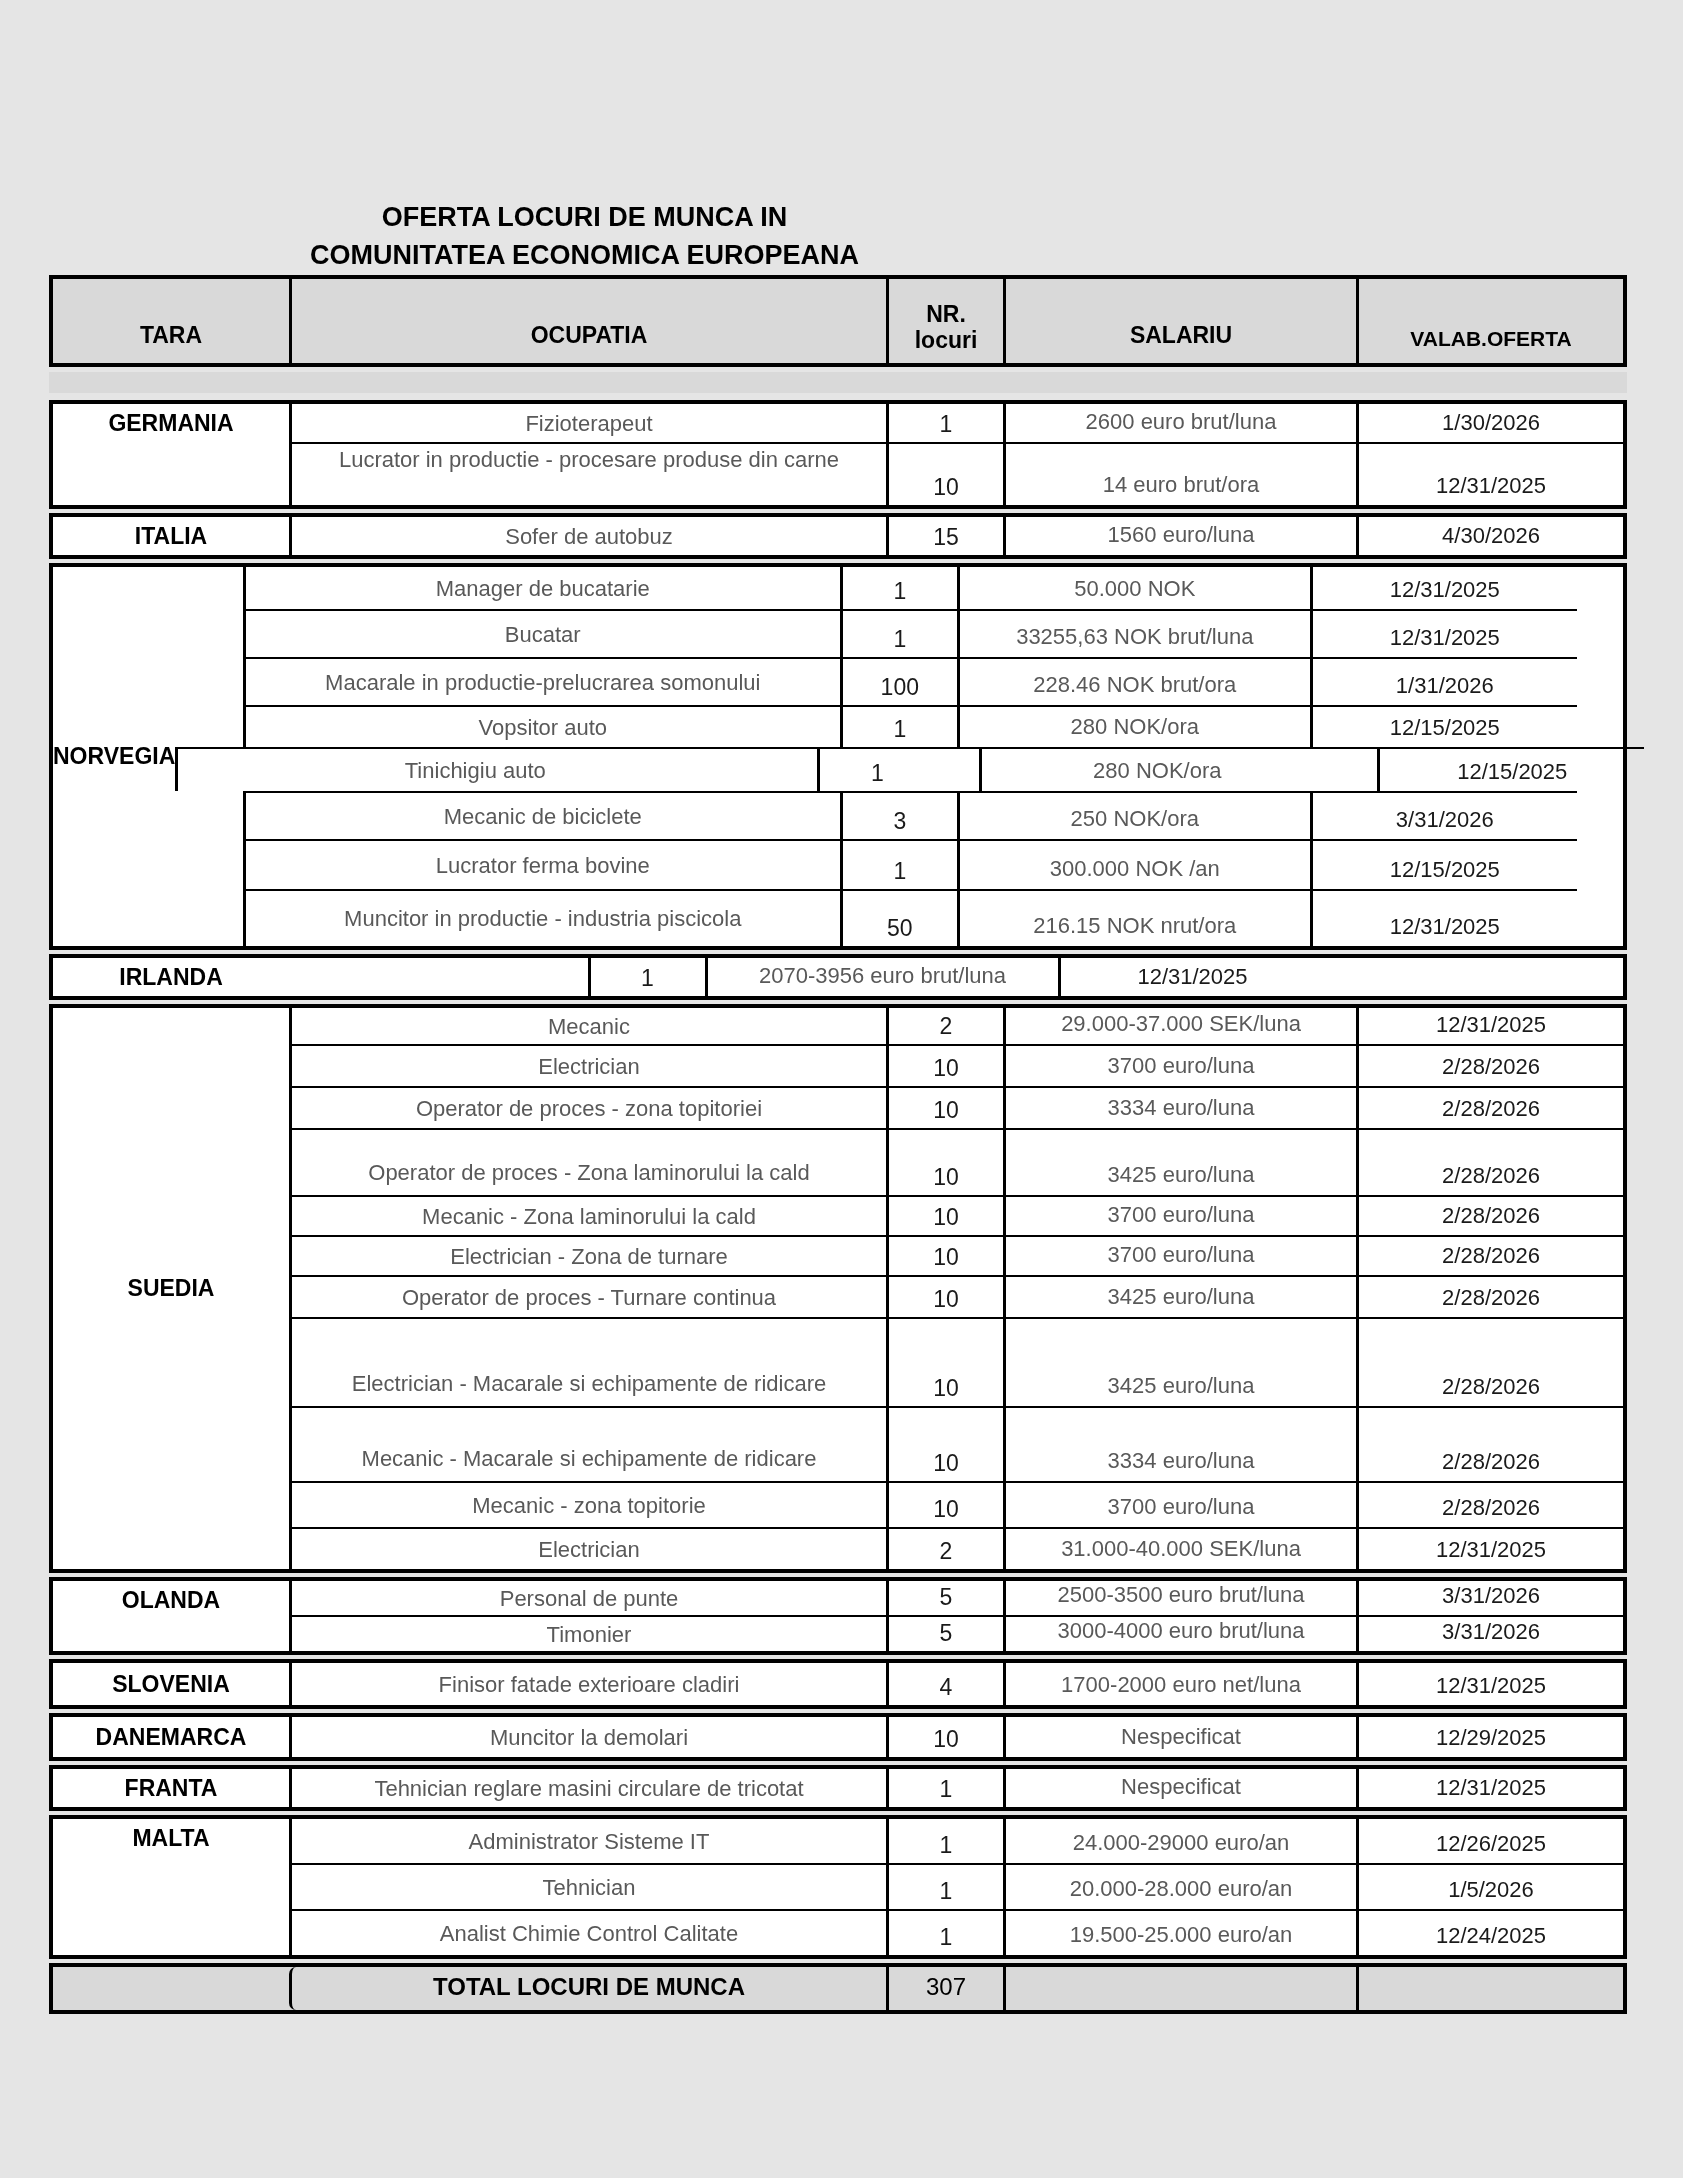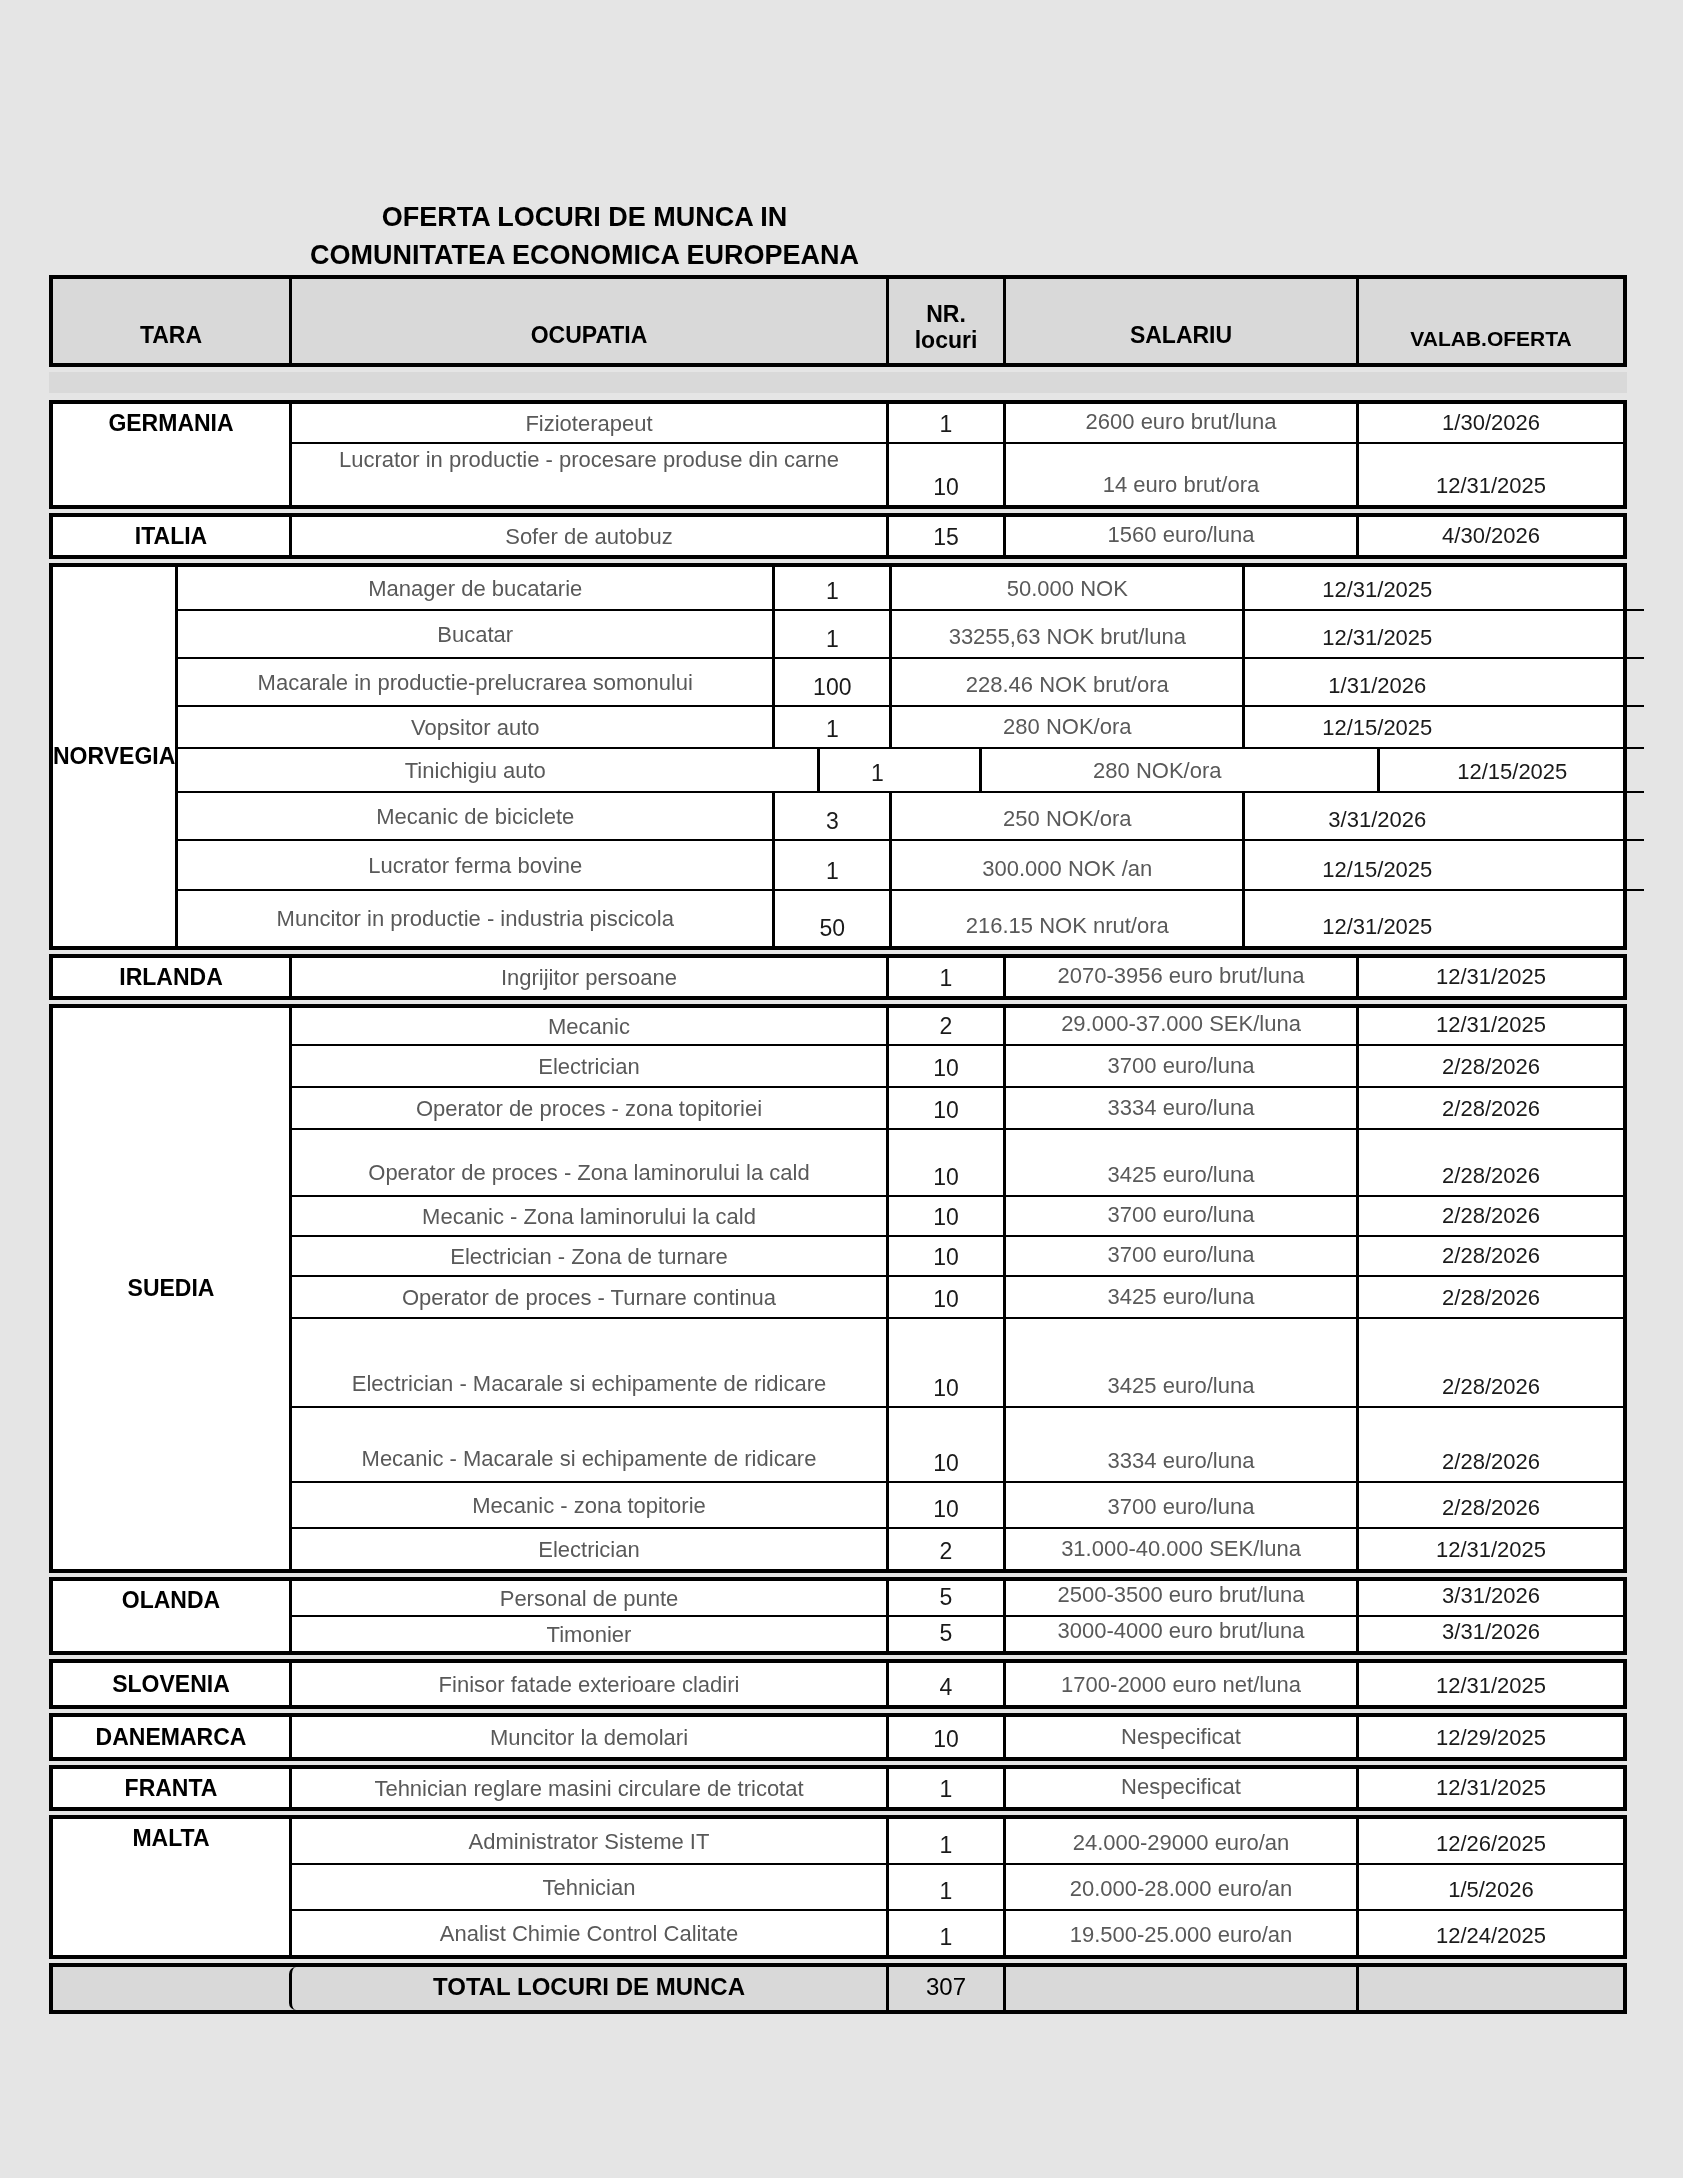--- a/index.html
+++ b/index.html
@@ -26,21 +26,21 @@
   .hdr .c5{font-size:21px;padding-bottom:12px;}
 
   .spacer{height:21px;background:var(--hdrbg);margin-top:5px;margin-bottom:7px;width:1578px;}
 
   .group{display:flex;margin-top:4px;background:#fff;}
   .group .tara{
     width:236px;display:flex;justify-content:center;align-items:center;
     font-weight:bold;font-size:23px;color:#000;box-sizing:border-box;
   }
   .group.tara-top .tara{align-items:flex-start;padding-top:6px;}
-  .group .rows{flex:1;display:flex;flex-direction:column;}
+  .group .rows{flex:1;display:flex;flex-direction:column;align-items:center;}
   .row{display:flex;box-sizing:border-box;}
   .row + .row{border-top:2px solid var(--border);}
   .occ{width:597px;border-left:3px solid var(--border);color:var(--gray);
        font-size:22px;align-items:center;text-align:center;line-height:29px;padding:0 6px;}
   .nrv{width:117px;border-left:3px solid var(--border);color:var(--dark);
        font-size:23px;align-items:flex-end;padding-bottom:4px;}
   .sal{width:353px;border-left:3px solid var(--border);color:var(--gray);
        font-size:22px;align-items:flex-end;padding-bottom:7px;}
   .val{width:267px;border-left:3px solid var(--border);color:var(--dark);
        font-size:22px;align-items:flex-end;padding-bottom:6px;}
@@ -156,21 +156,20 @@
               <div class="cell nrv">50</div>
               <div class="cell sal">216.15 NOK nrut/ora</div>
               <div class="cell val">12/31/2025</div>
             </div>
           </div>
         </div>
         <div class="group box">
           <div class="tara">IRLANDA</div>
           <div class="rows">
             <div class="row" style="height: 38px;">
-              <div class="cell occ">Ingrijitor persoane</div>
               <div class="cell nrv">1</div>
               <div class="cell sal">2070-3956 euro brut/luna</div>
               <div class="cell val">12/31/2025</div>
             </div>
           </div>
         </div>
         <div class="group box">
           <div class="tara">SUEDIA</div>
           <div class="rows">
             <div class="row" style="height: 36px;">

